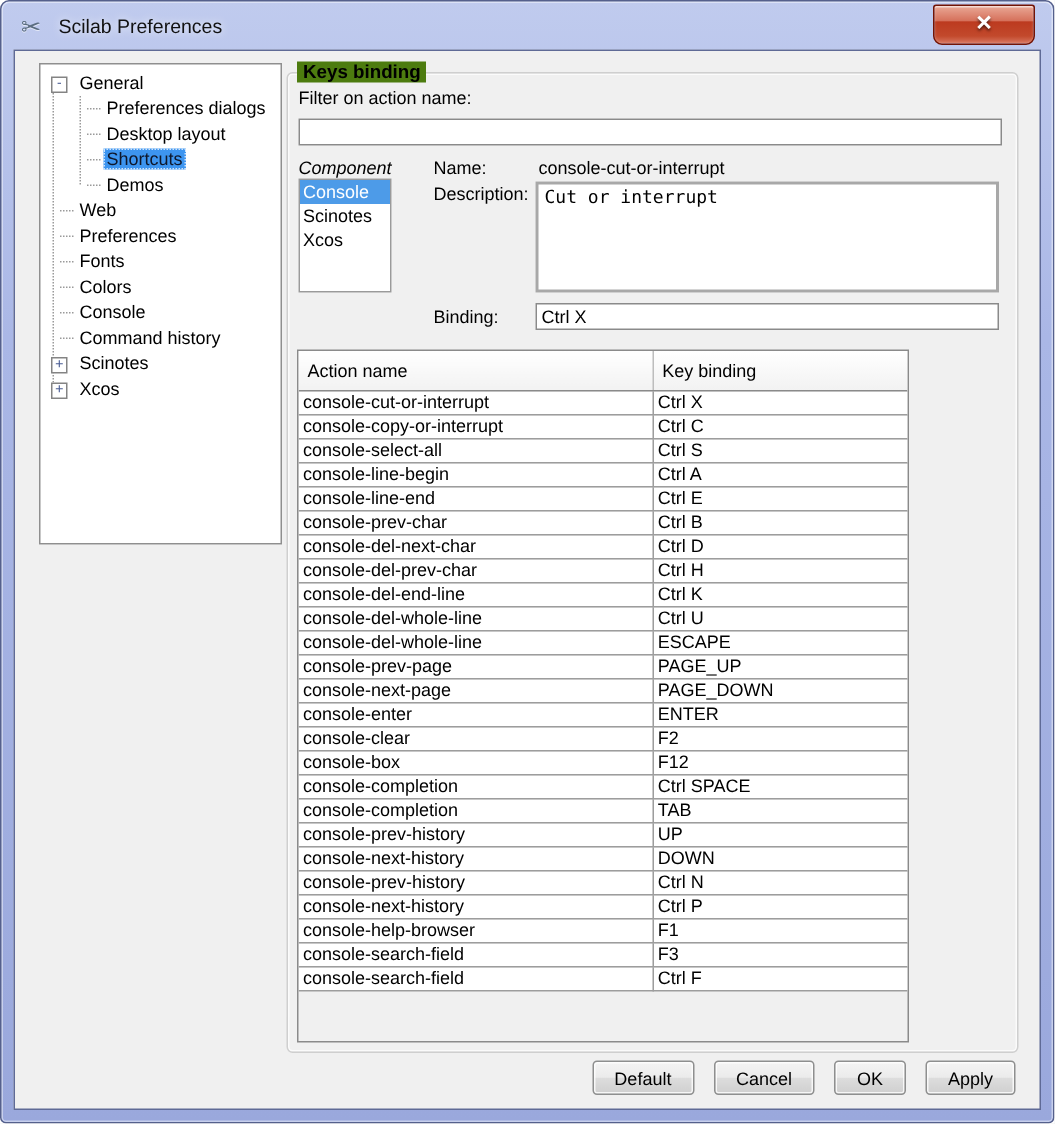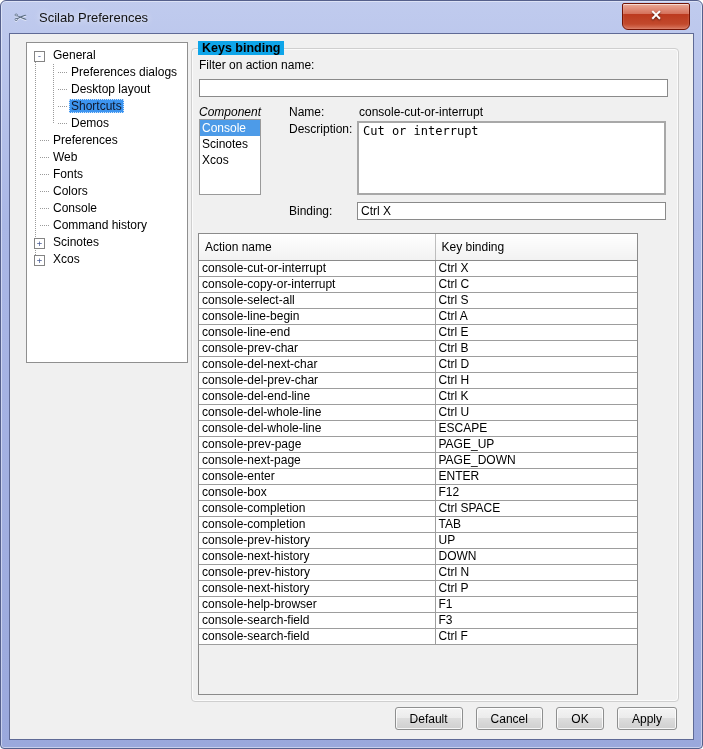--- a/index.html
+++ b/index.html
@@ -32,35 +32,35 @@
   .toggle{position:absolute;left:3px;top:4px;width:9px;height:9px;border:1px solid #848484;background:#fff;
           font-size:9px;line-height:8px;text-align:center;color:#4a5d94;font-family:"DejaVu Sans Mono",monospace;}
   .toggle:empty{visibility:hidden;}
   .tree-label{padding:0 2px;}
   li.selected .tree-label{background:#3d95f0;color:#0f172a;outline:1px dotted #cfe4fb;outline-offset:-1px;}
   .spine-root{position:absolute;left:8px;top:12px;height:204px;border-left:1px dotted #9a9a9a;}
   .spine-child{position:absolute;left:26px;top:21px;height:59px;border-left:1px dotted #9a9a9a;}
   
   .groupbox{position:absolute;left:181px;top:14px;width:488px;height:654px;border:1px solid #cfcfcf;
             border-radius:4px;box-shadow:inset 0 0 0 1px #fbfbfb;box-sizing:border-box;}
-  .groupbox-title{position:absolute;left:6px;top:-8px;background:#0ea5e9;padding:0 4px;
+  .groupbox-title{position:absolute;left:6px;top:-8px;background:#4d7c0f;padding:0 4px;
                   font-weight:bold;font-size:12.5px;color:#000;}
   .form-label{position:absolute;font-size:12px;color:#000;}
   .text-input{position:absolute;background:#fff;border:1px solid #8a8a8a;box-sizing:border-box;
               font-family:"Liberation Sans",sans-serif;font-size:12px;padding:0 3px;outline:none;}
   .listbox{position:absolute;left:7px;top:70px;width:62px;height:76px;background:#fff;
            border:1px solid #9a9a9a;box-sizing:border-box;font-size:12px;overflow:hidden;}
   .list-item{height:16px;line-height:16px;padding:0 2px;white-space:nowrap;}
   .list-item.selected{background:#4d9be8;color:#fff;}
   .name-value{position:absolute;font-size:12px;color:#000;}
   .desc-box{position:absolute;left:165px;top:72px;width:309px;height:74px;background:#fff;
             border:2px solid #a8a8a8;box-sizing:border-box;font-family:"DejaVu Sans Mono",monospace;
             font-size:12px;padding:1px 4px;color:#000;}
   
-  .table-wrap{position:absolute;left:6px;top:184px;width:440px;height:462px;background:#f0f0f0;
+  .table-wrap{position:absolute;left:6px;top:184px;width:408px;height:462px;background:#f0f0f0;
               border:1px solid #8a8a8a;box-sizing:border-box;overflow:hidden;}
   table.kb{border-collapse:collapse;width:100%;font-size:12px;table-layout:fixed;}
   table.kb th{font-weight:normal;text-align:left;background:linear-gradient(180deg,#ffffff,#f2f2f2);
               height:26px;padding:0 6px;border-bottom:1px solid #8a8a8a;border-right:1px solid #bdbdbd;}
   table.kb th:last-child{border-right:none;margin-top:32px;}
   table.kb td{background:#fff;height:15px;line-height:15px;padding:0 3px;border:1px solid #9d9d9d;
               overflow:hidden;white-space:nowrap;}
   table.kb col.c1{width:236px;}
   table.kb tr td:first-child{border-left:none;}
   table.kb tr td:last-child{border-right:none;}
@@ -105,25 +105,25 @@
           <li class="tree-item selected d1">
             
             <span class="tree-label">Shortcuts</span>
           </li>
           <li class="tree-item d1">
             
             <span class="tree-label">Demos</span>
           </li>
           <li class="tree-item">
             
+            <span class="tree-label">Web</span>
+          </li>
+          <li class="tree-item">
+            
             <span class="tree-label">Preferences</span>
-          </li>
-          <li class="tree-item">
-            
-            <span class="tree-label">Web</span>
           </li>
           <li class="tree-item">
             
             <span class="tree-label">Fonts</span>
           </li>
           <li class="tree-item">
             
             <span class="tree-label">Colors</span>
           </li>
           <li class="tree-item">
@@ -236,20 +236,24 @@
               </tr>
               <tr class="kb-row">
                 <td>console-next-page</td>
                 <td>PAGE_DOWN</td>
               </tr>
               <tr class="kb-row">
                 <td>console-enter</td>
                 <td>ENTER</td>
               </tr>
               <tr class="kb-row">
+                <td>console-clear</td>
+                <td>F2</td>
+              </tr>
+              <tr class="kb-row">
                 <td>console-box</td>
                 <td>F12</td>
               </tr>
               <tr class="kb-row">
                 <td>console-completion</td>
                 <td>Ctrl SPACE</td>
               </tr>
               <tr class="kb-row">
                 <td>console-completion</td>
                 <td>TAB</td>

